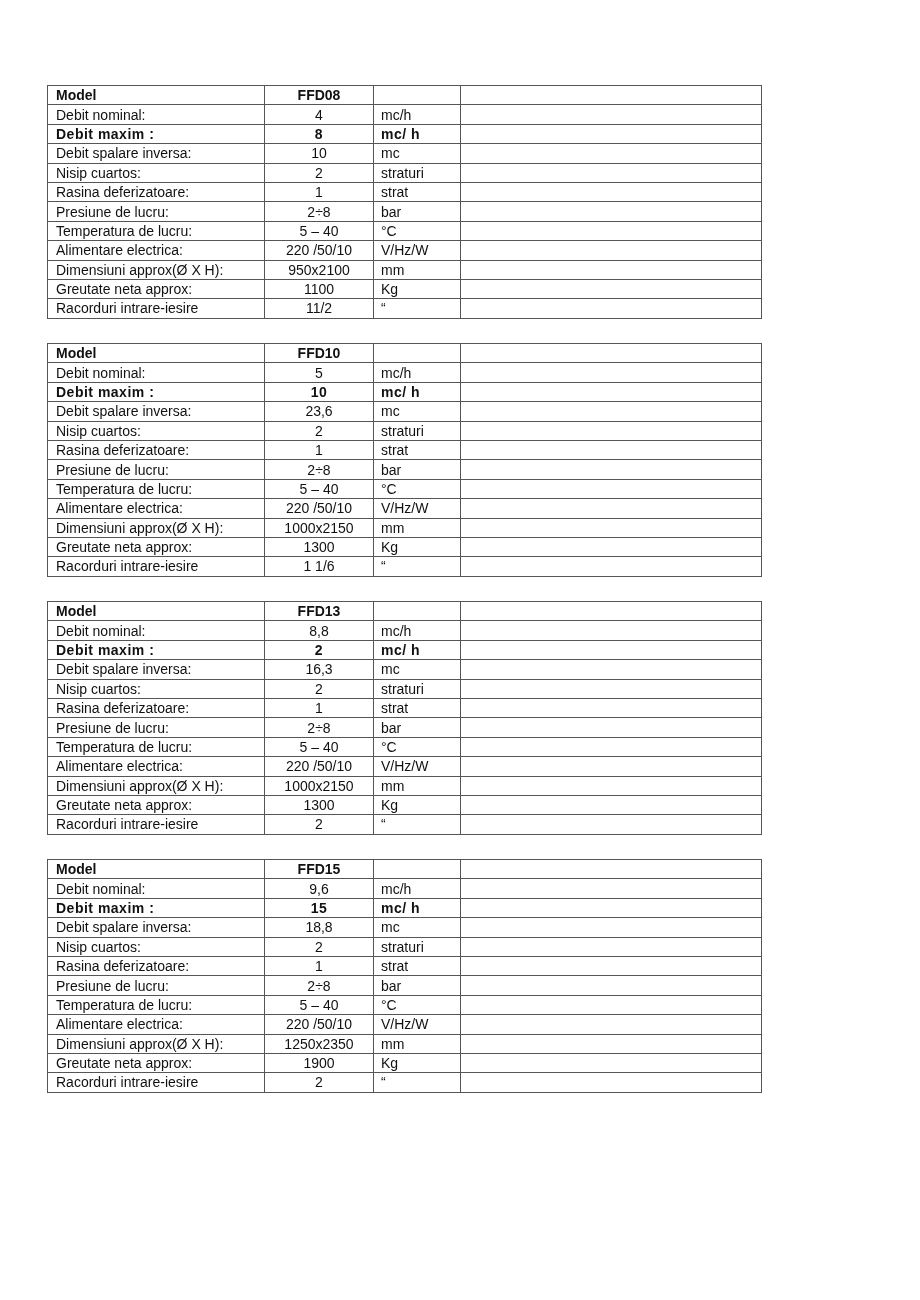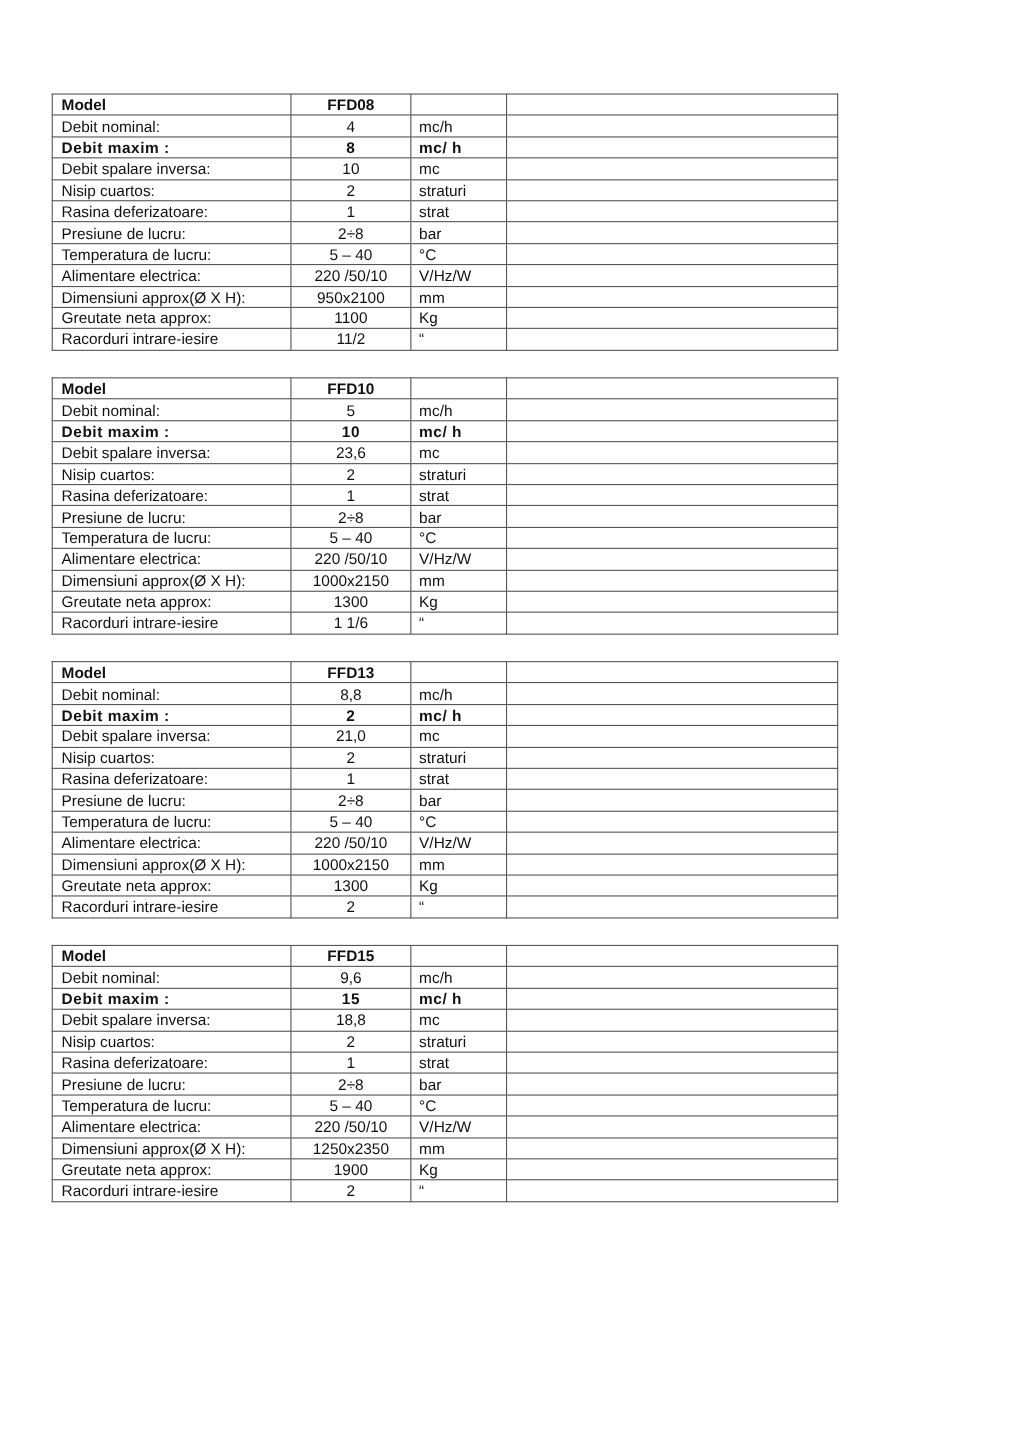--- a/index.html
+++ b/index.html
@@ -214,21 +214,21 @@
           <td></td>
         </tr>
         <tr class="bold">
           <td class="label">Debit  maxim :</td>
           <td class="val">2</td>
           <td class="unit">mc/ h</td>
           <td></td>
         </tr>
         <tr>
           <td class="label">Debit  spalare inversa:</td>
-          <td class="val">21,0</td>
+          <td class="val">16,3</td>
           <td class="unit">mc</td>
           <td></td>
         </tr>
         <tr>
           <td class="label">Nisip cuartos:</td>
           <td class="val">2</td>
           <td class="unit">straturi</td>
           <td></td>
         </tr>
         <tr>

